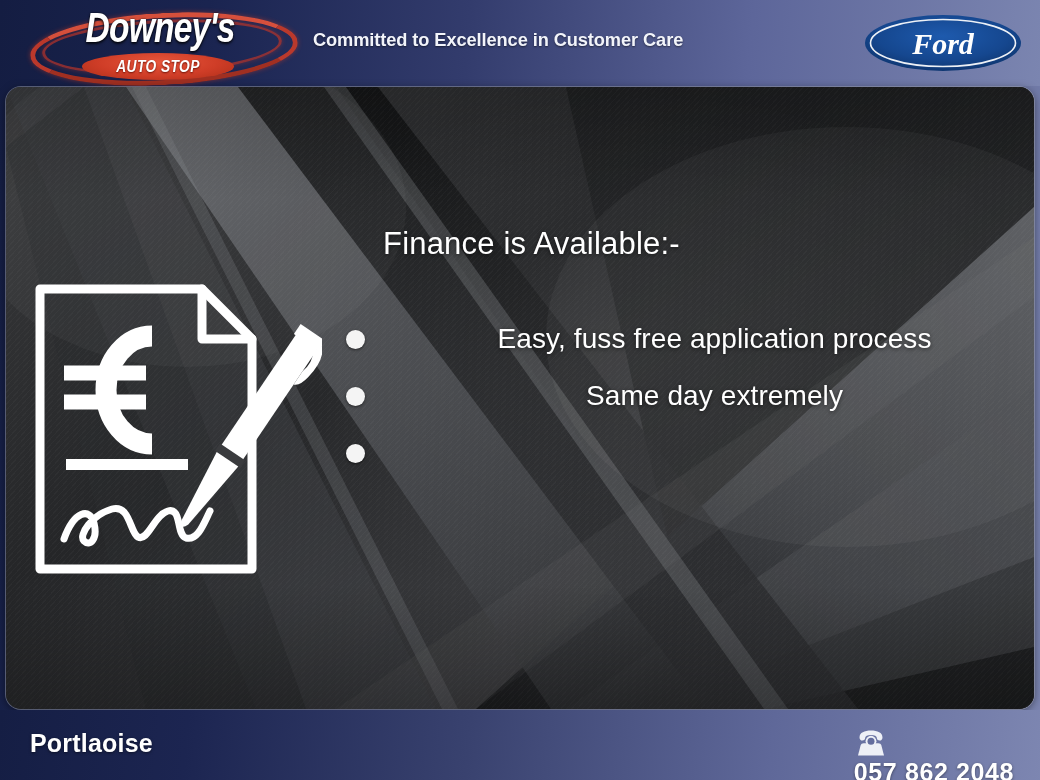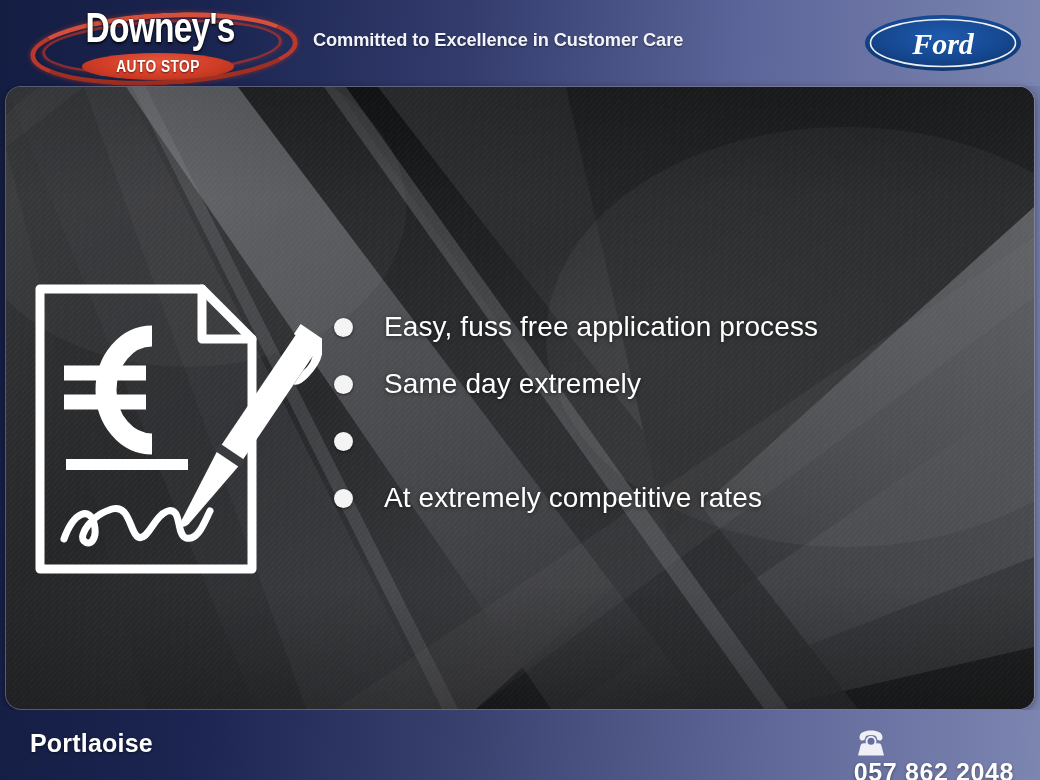--- a/index.html
+++ b/index.html
@@ -32,20 +32,21 @@
     height: 86px;
     background: linear-gradient(95deg, #141d42 0%, #1a2450 20%, #333c6d 45%, #5d669a 72%, #7b85b0 100%);
   }
 
   .logo-block {
     position: absolute;
     left: 26px;
     top: 3px;
     width: 268px;
     height: 82px;
+    font-style: italic;
   }
   .logo-swoosh {
     position: absolute;
     left: 4px; top: 10px;
     width: 258px;
     height: 62px;
     border-radius: 50%;
     border: 5px solid #c33a2a;
     border-top-color: #e0533c;
     border-bottom-color: #a8301f;
@@ -182,22 +183,23 @@
     text-shadow: 0 1px 4px rgba(0,0,0,.6);
     white-space: nowrap;
   }
 
   .bullets {
     position: absolute;
     left: 325px;
     top: 218px;
     width: 690px;
     list-style: none;
-    margin: 0;
+    margin: 12px;
     padding: 0;
+    text-align: center;
   }
   .bullet-row {
     position: relative;
     height: 57px;
     padding-left: 53px;
   }
   .bullet-dot {
     position: absolute;
     left: 3px;
     top: 13px;
@@ -372,37 +374,34 @@
 
           <path d="M226 34 q10 10 6 34 q-2 12 -8 14 v-16 q4 -12 -2 -22 z" fill="#ffffff"></path>
 
           <rect x="196" y="172" width="30" height="9" fill="#3a3b3e"></rect>
 
           <path d="M198 181 h26 l-9 76 q-4 10 -8 0 z" fill="#ffffff"></path>
         </g>
       </svg>
     </div>
 
+    <div class="headline">Finance is Available:-</div>
 
     <ul class="bullets">
       <li class="bullet-row">
         <span class="bullet-dot"></span>
         <span class="bullet-text">Easy, fuss free application process</span>
       </li>
       <li class="bullet-row">
         <span class="bullet-dot"></span>
         <span class="bullet-text">Same day extremely</span>
       </li>
       <li class="bullet-row">
         <span class="bullet-dot"></span>
       </li>
-      <li class="bullet-row">
-        <span class="bullet-dot"></span>
-        <span class="bullet-text">At extremely competitive rates</span>
-      </li>
     </ul>
   </div>
 
   <div class="footer">
     <div class="footer-location">Portlaoise</div>
 
     <div class="footer-phone">
       <svg class="phone-icon" viewBox="0 0 34 26" aria-hidden="true">
 
         <path d="M5.5 7.5 C5.5 2.5 10.5 0.5 17 0.5 C23.5 0.5 28.5 2.5 28.5 7.5

